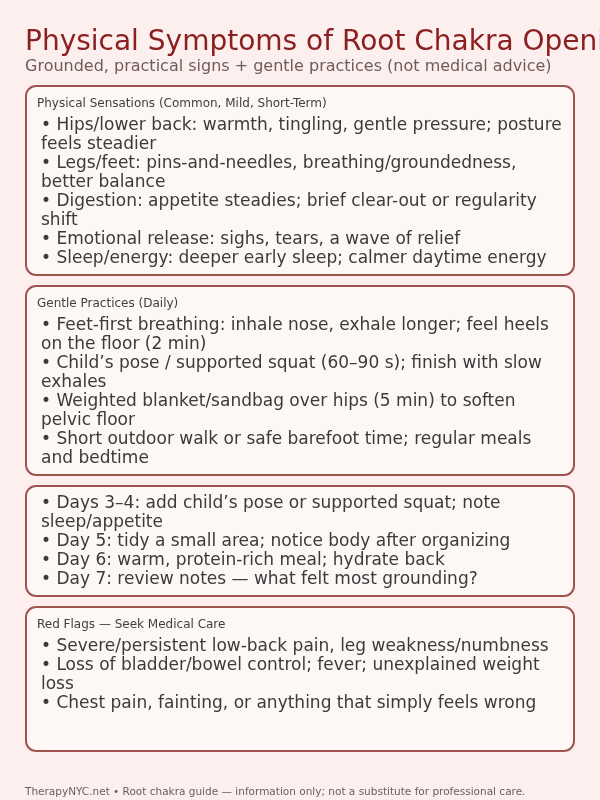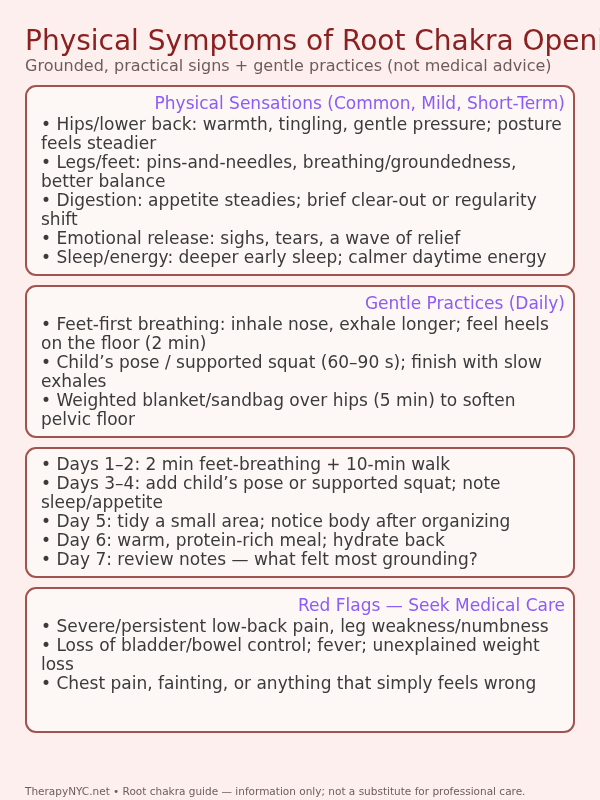--- a/index.html
+++ b/index.html
@@ -36,25 +36,24 @@
     border-radius: 11px;
     background: #fdf7f6;
     padding: 6px 8px 7px 10px;
     margin-bottom: 9px;
   }
   .card:last-child {
     padding-bottom: 38px;
   }
   .section-heading {
     margin: 0 0 2px 0;
-    font-size: 17px;
+    font-size: 12px;
     font-weight: 400;
     line-height: 20px;
-    color: #8b5cf6;
-    text-align: right;
+    color: #404040;
   }
   .bullet-list {
     margin-left: 4px;
   }
   .bullet {
     font-size: 17px;
     line-height: 19px;
     color: #3b3b3b;
   }
   .bullet .dot { color: #3b3b3b; }
@@ -84,26 +83,26 @@
         <div class="bullet"><span class="dot">• </span><span>Sleep/energy: deeper early sleep; calmer daytime energy</span></div>
       </div>
   </div>
 
   <div class="card">
     <h2 class="section-heading">Gentle Practices (Daily)</h2>
     <div class="bullet-list">
         <div class="bullet"><span class="dot">• </span><span>Feet-first breathing: inhale nose, exhale longer; feel heels on the floor (2 min)</span></div>
         <div class="bullet"><span class="dot">• </span><span>Child’s pose / supported squat (60–90 s); finish with slow exhales</span></div>
         <div class="bullet"><span class="dot">• </span><span>Weighted blanket/sandbag over hips (5 min) to soften pelvic floor</span></div>
+        <div class="bullet"><span class="dot">• </span><span>Short outdoor walk or safe barefoot time; regular meals and bedtime</span></div>
       </div>
   </div>
 
   <div class="card">
     <div class="bullet-list">
-        <div class="bullet"><span class="dot">• </span><span>Days 1–2: 2 min feet-breathing + 10-min walk</span></div>
         <div class="bullet"><span class="dot">• </span><span>Days 3–4: add child’s pose or supported squat; note sleep/appetite</span></div>
         <div class="bullet"><span class="dot">• </span><span>Day 5: tidy a small area; notice body after organizing</span></div>
         <div class="bullet"><span class="dot">• </span><span>Day 6: warm, protein-rich meal; hydrate back</span></div>
         <div class="bullet"><span class="dot">• </span><span>Day 7: review notes — what felt most grounding?</span></div>
       </div>
   </div>
 
   <div class="card">
     <h2 class="section-heading">Red Flags — Seek Medical Care</h2>
     <div class="bullet-list">

